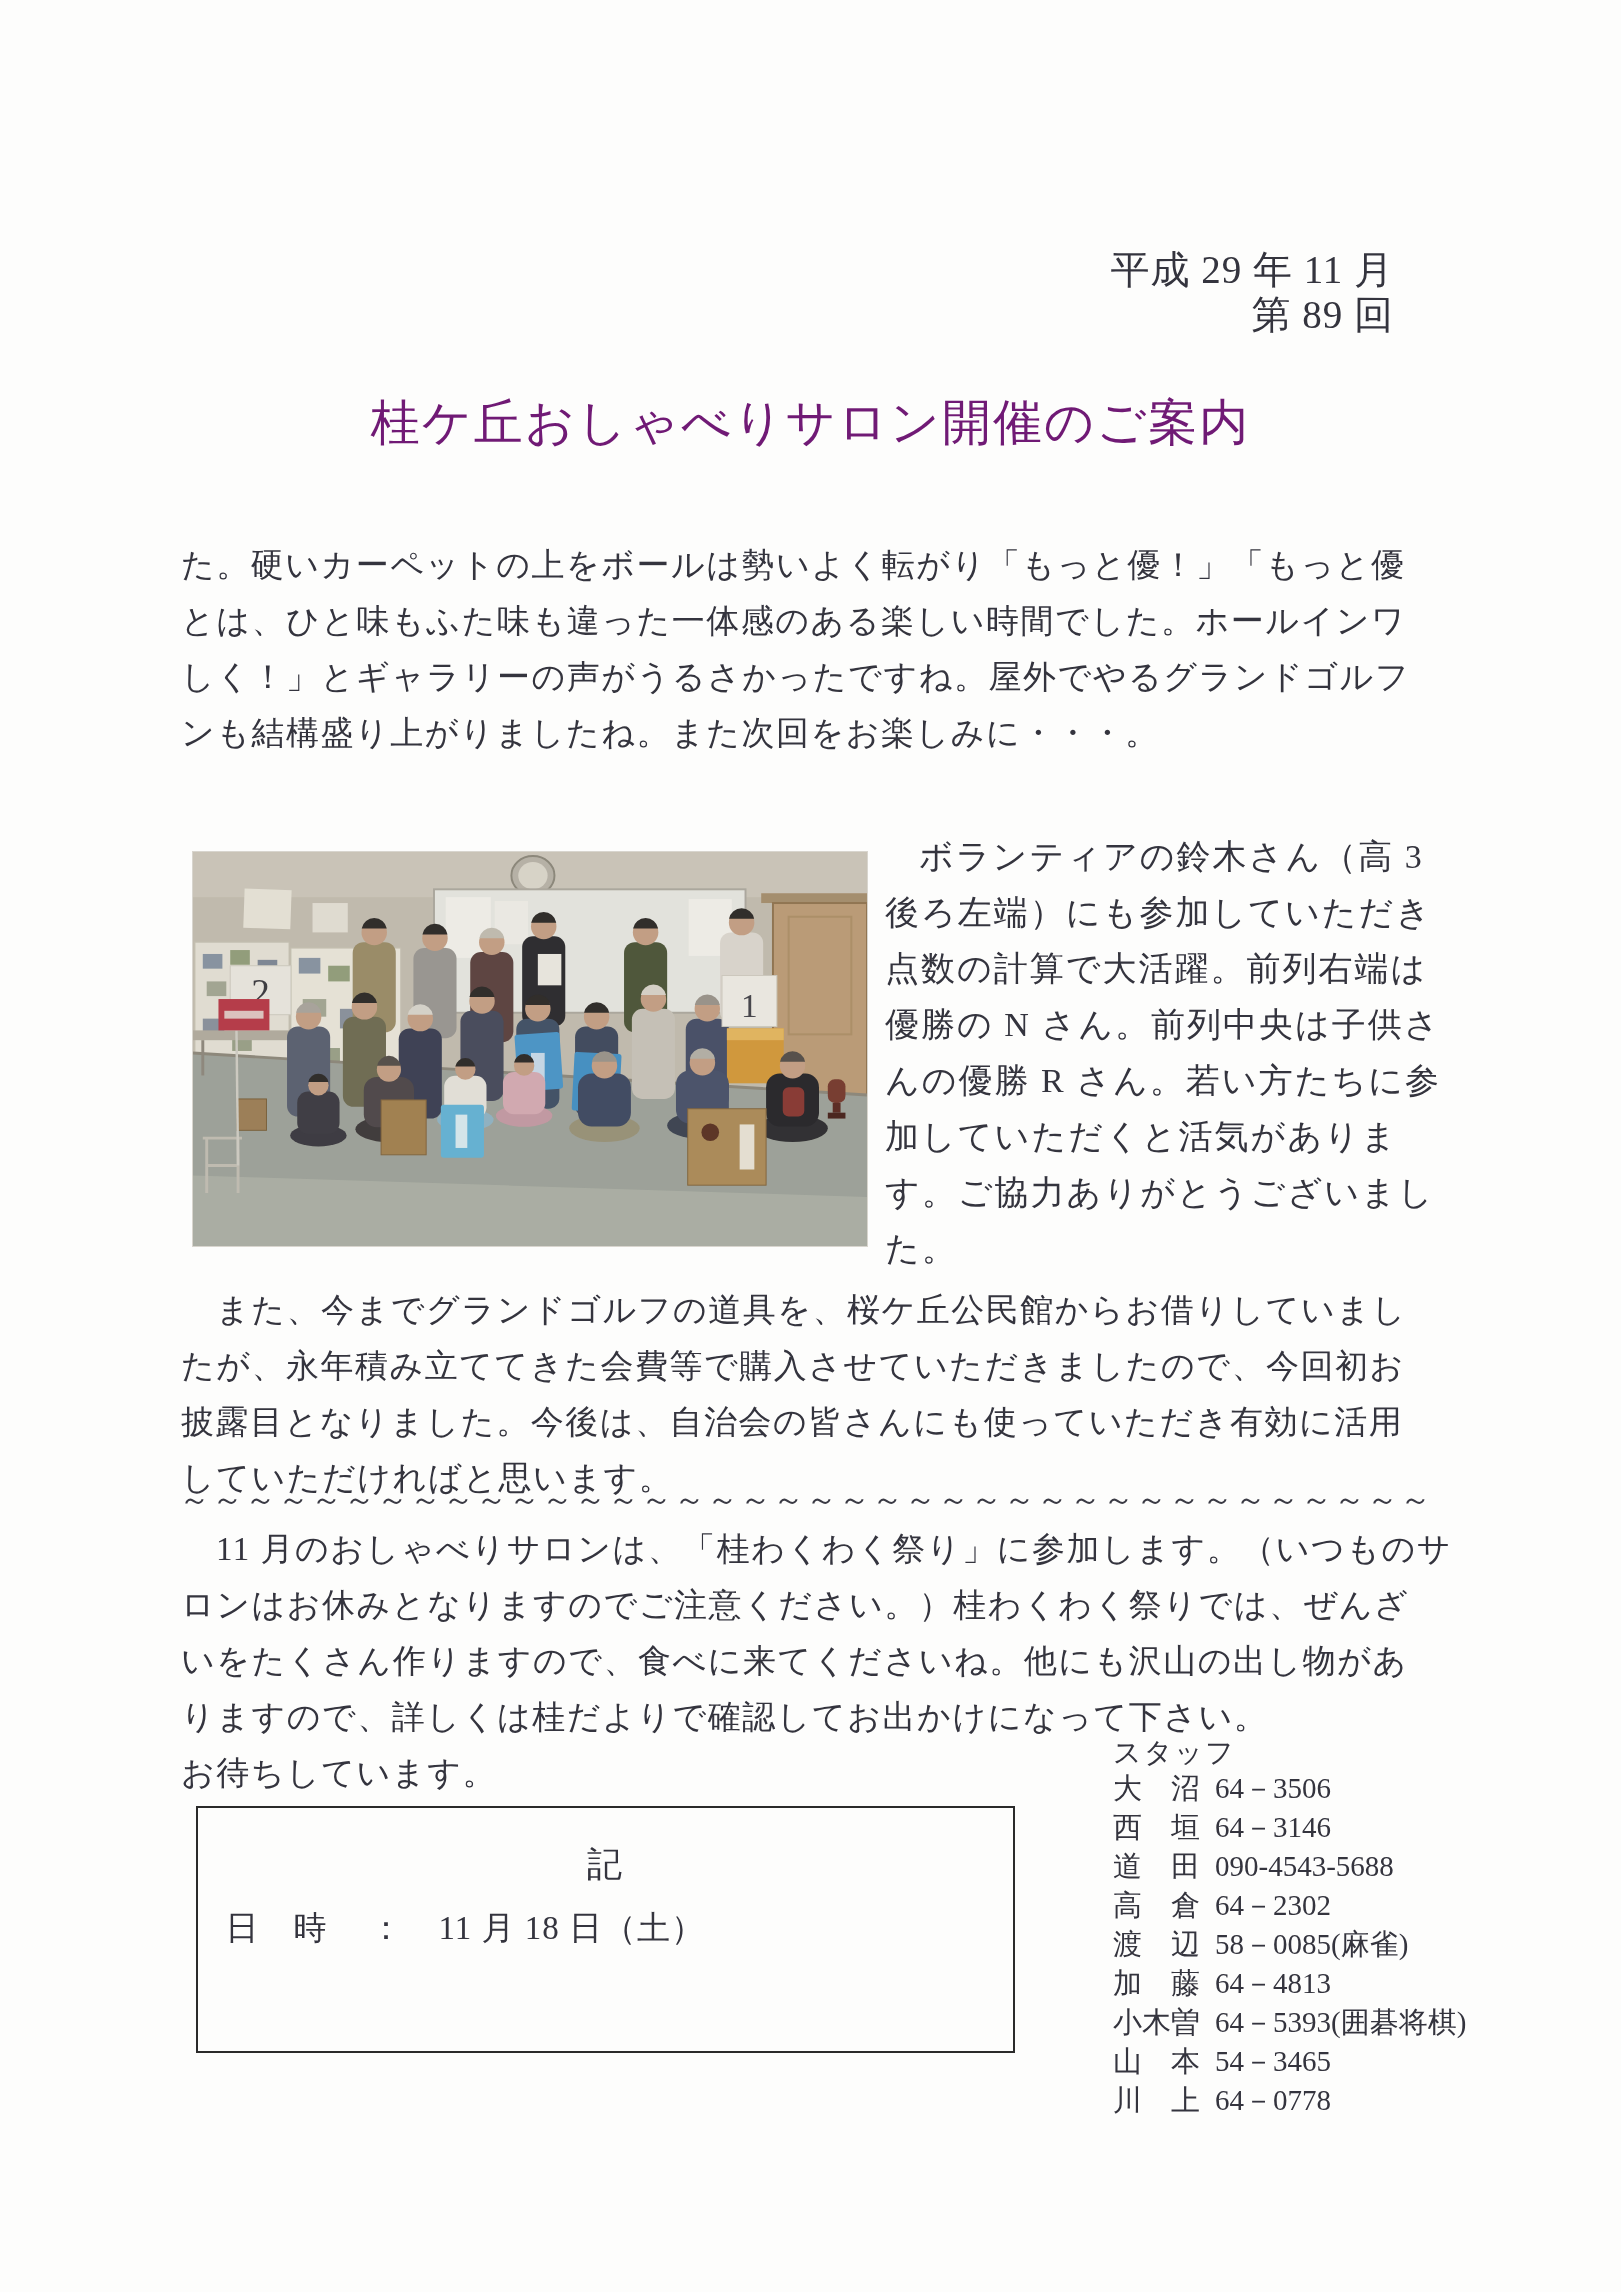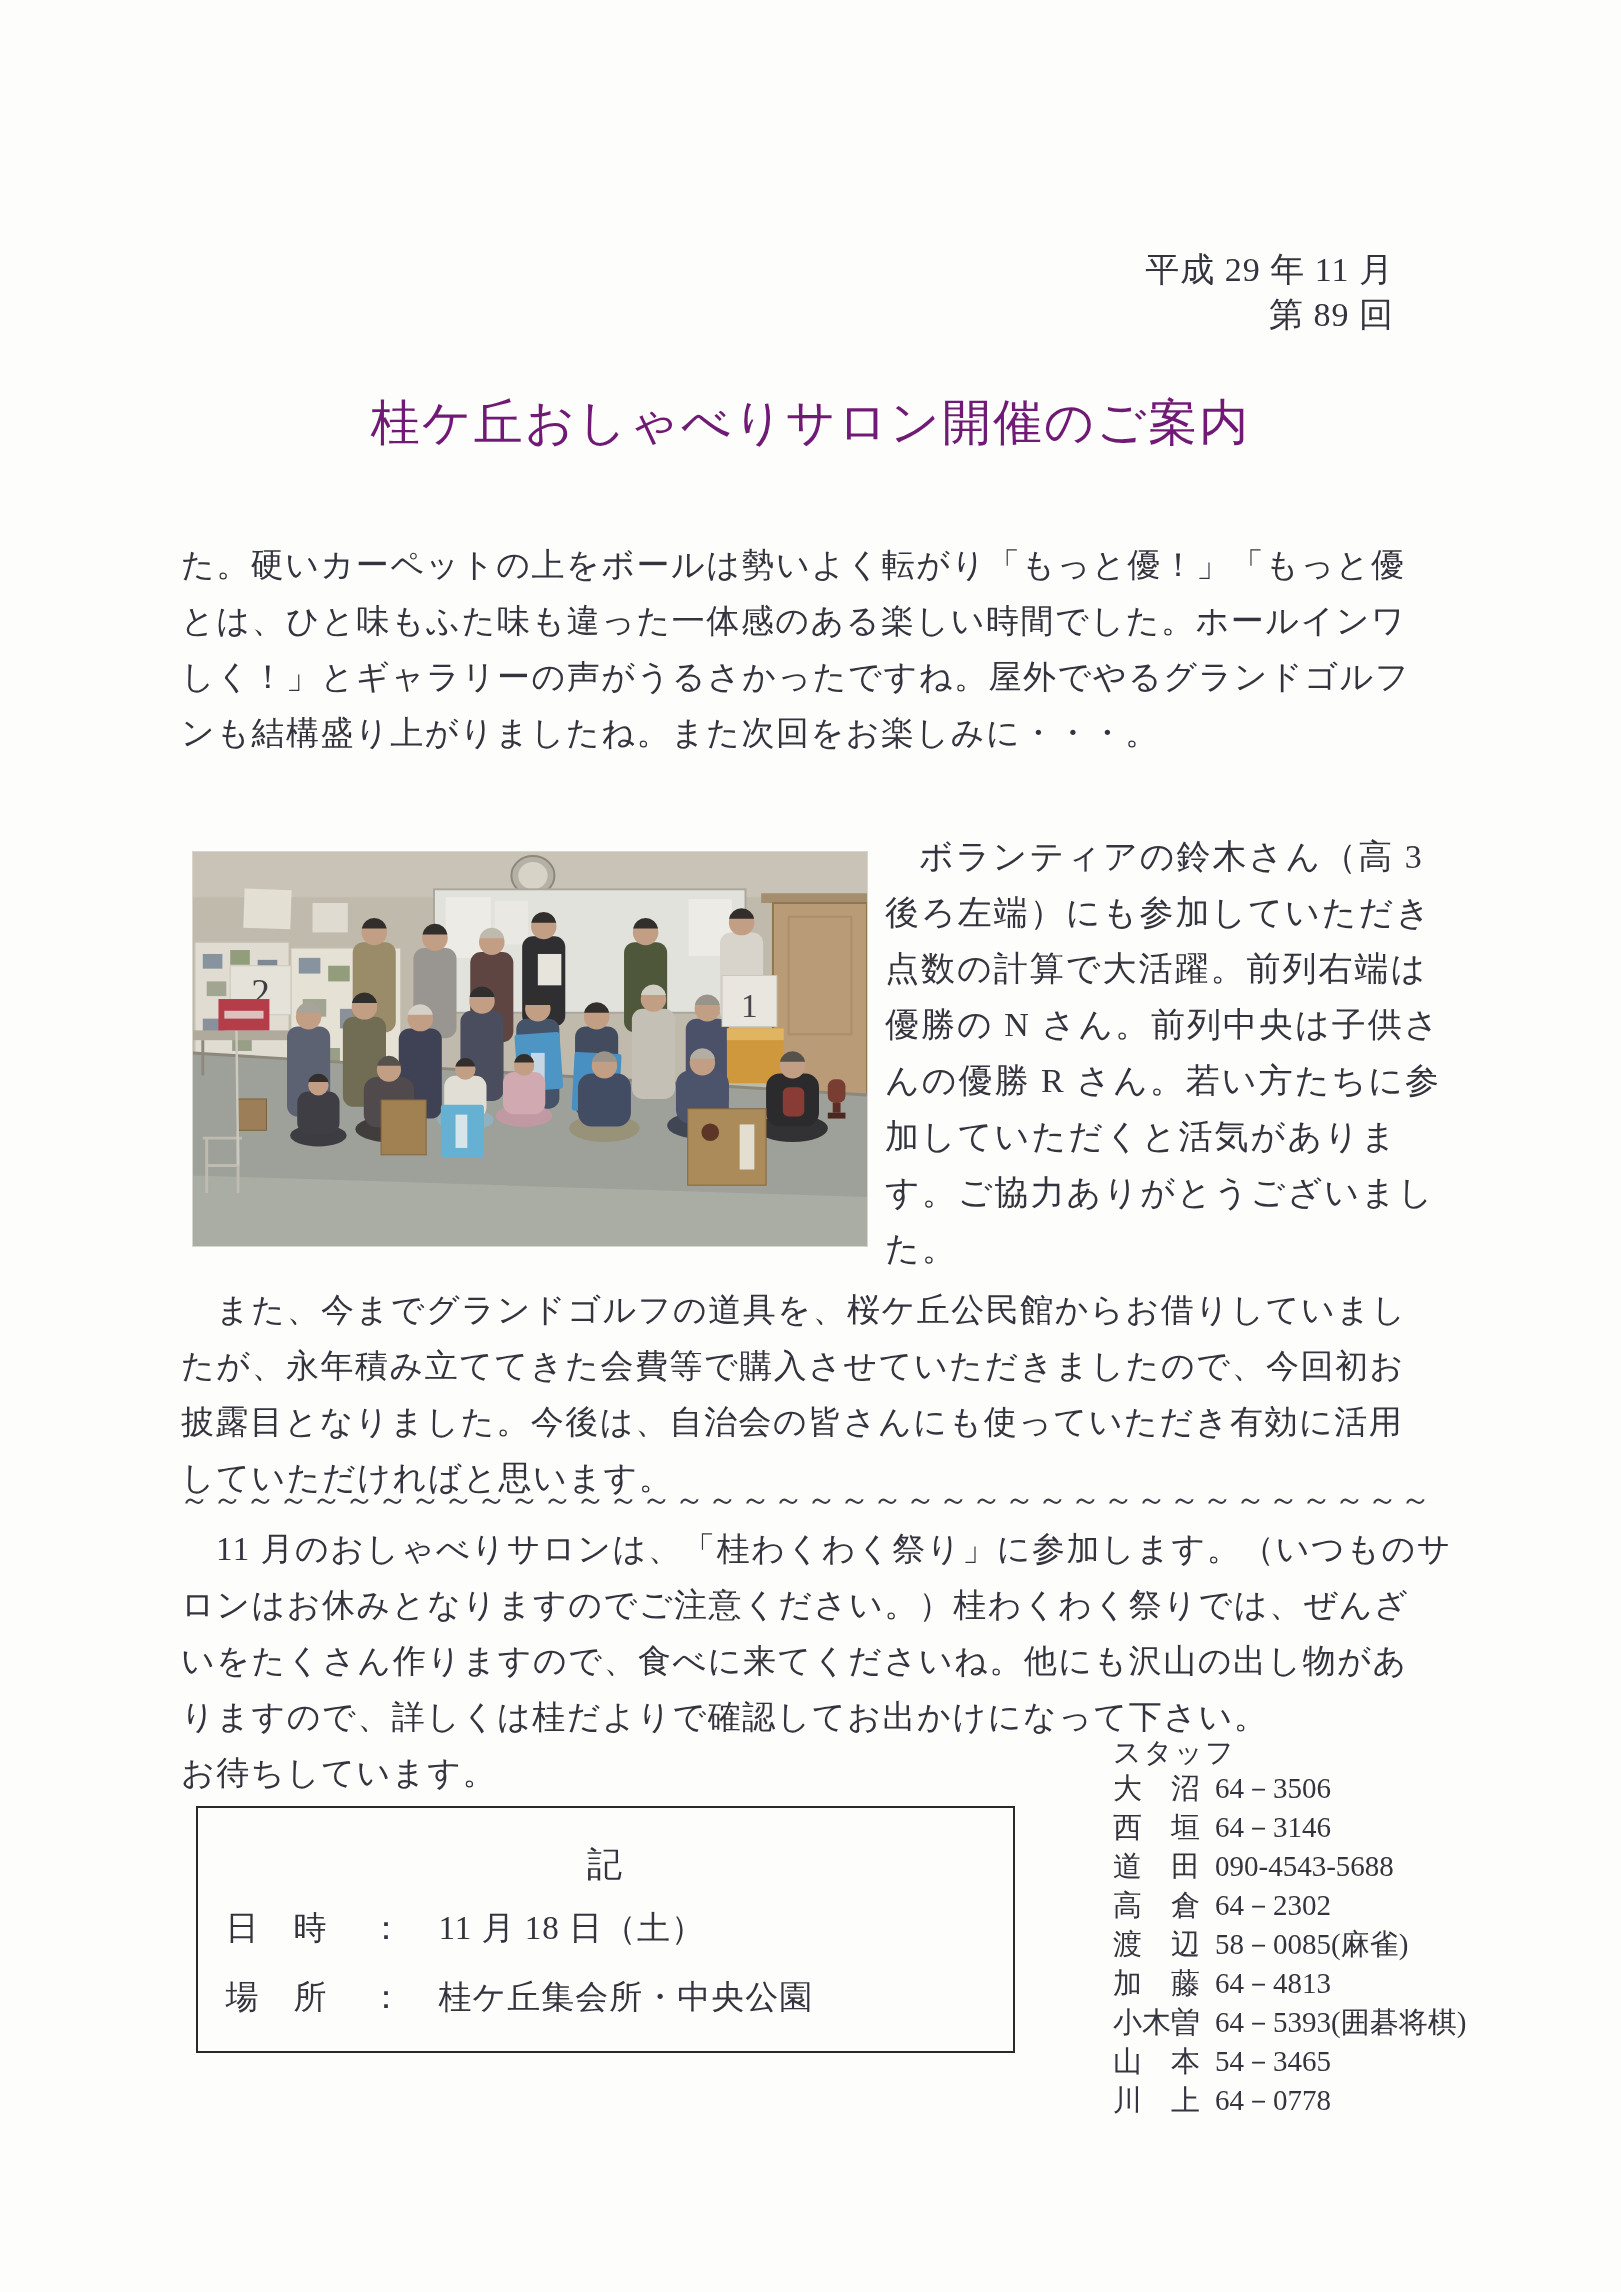--- a/index.html
+++ b/index.html
@@ -5,21 +5,21 @@
   html,body{margin:0;padding:0;background:#e8e8e8;}
   .page{
     position:relative;width:1621px;height:2293px;background:#fdfdfc;
     margin:0 auto;overflow:hidden;
     font-family:"Liberation Serif","DejaVu Serif",serif;
     color:#34343e;
   }
   .abs{position:absolute;}
   .line{white-space:nowrap;}
   
-  .date-block{top:247px;right:227px;text-align:right;font-size:34px;line-height:45px;letter-spacing:1px;}
+  .date-block{top:247px;right:227px;text-align:right;font-size:39px;line-height:45px;letter-spacing:1px;}
   
   .doc-title{top:390px;left:0;width:1621px;text-align:center;font-size:49px;letter-spacing:2px;color:#701a75;}
   
   .para{left:181px;width:1284px;font-size:33px;line-height:56px;letter-spacing:1.5px;}
   .p1{top:537px;}
   .p2{top:1282px;}
   .p3{top:1521px;}
   .ind{text-indent:35px;}
   
   .photo-frame{left:192px;top:851px;width:674px;height:394px;border:1px solid #d8d5ce;box-sizing:content-box;background:#c4beb0;}
@@ -298,23 +298,20 @@
     <div class="line">いをたくさん作りますので、食べに来てくださいね。他にも沢山の出し物があ</div>
     <div class="line">りますので、詳しくは桂だよりで確認してお出かけになって下さい。</div>
     <div class="line">お待ちしています。</div>
   </div>
 
   <div class="abs notice-box">
     <div class="box-heading">記</div>
     <div class="box-row r1">
       <span class="box-label">日　時</span><span class="box-colon">：</span><span class="box-value">11 月 18 日（土）</span>
     </div>
-    <div class="box-row r2">
-      <span class="box-label">場　所</span><span class="box-colon">：</span><span class="box-value">桂ケ丘集会所・中央公園</span>
-    </div>
   </div>
 
   <div class="abs staff-heading">スタッフ</div>
   <div class="abs staff-list">
     <div class="staff-row"><span class="staff-name">大　沼</span><span class="staff-phone">64－3506</span></div>
     <div class="staff-row"><span class="staff-name">西　垣</span><span class="staff-phone">64－3146</span></div>
     <div class="staff-row"><span class="staff-name">道　田</span><span class="staff-phone">090-4543-5688</span></div>
     <div class="staff-row"><span class="staff-name">高　倉</span><span class="staff-phone">64－2302</span></div>
     <div class="staff-row"><span class="staff-name">渡　辺</span><span class="staff-phone">58－0085(麻雀)</span></div>
     <div class="staff-row"><span class="staff-name">加　藤</span><span class="staff-phone">64－4813</span></div>

